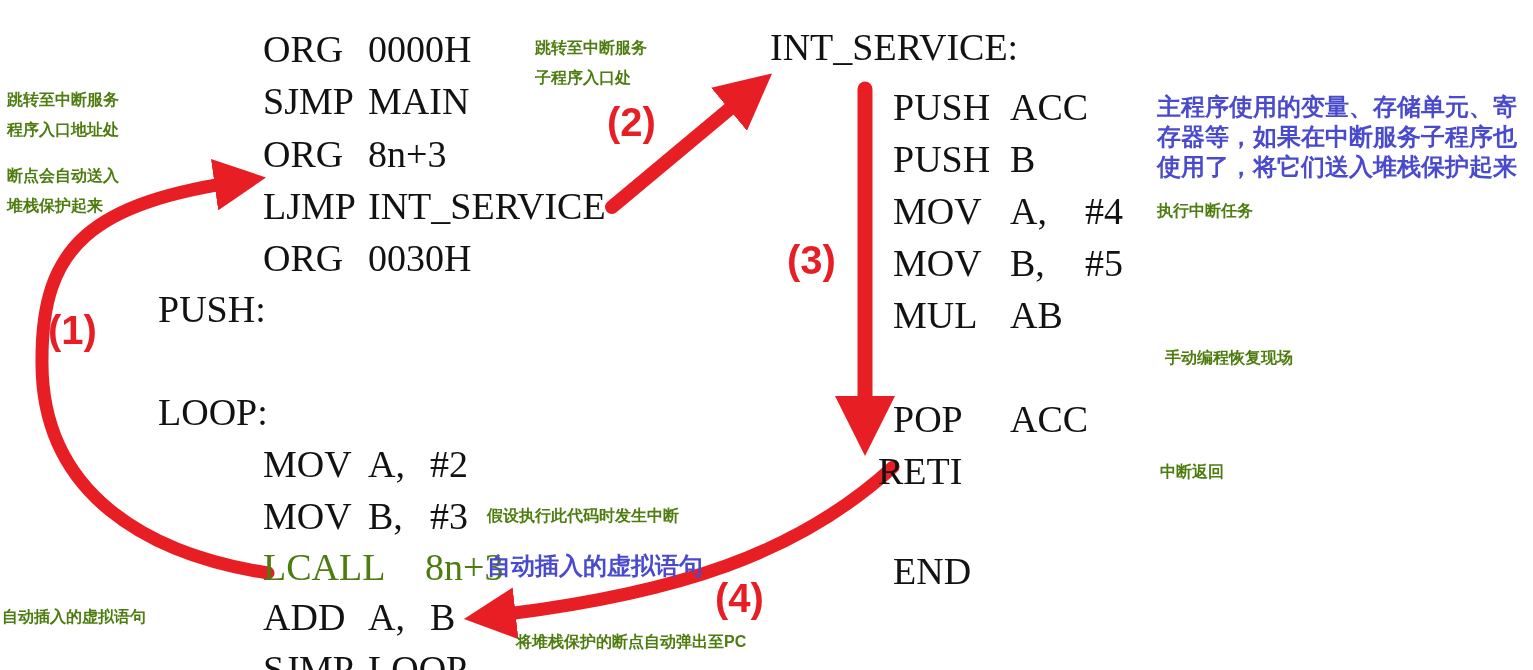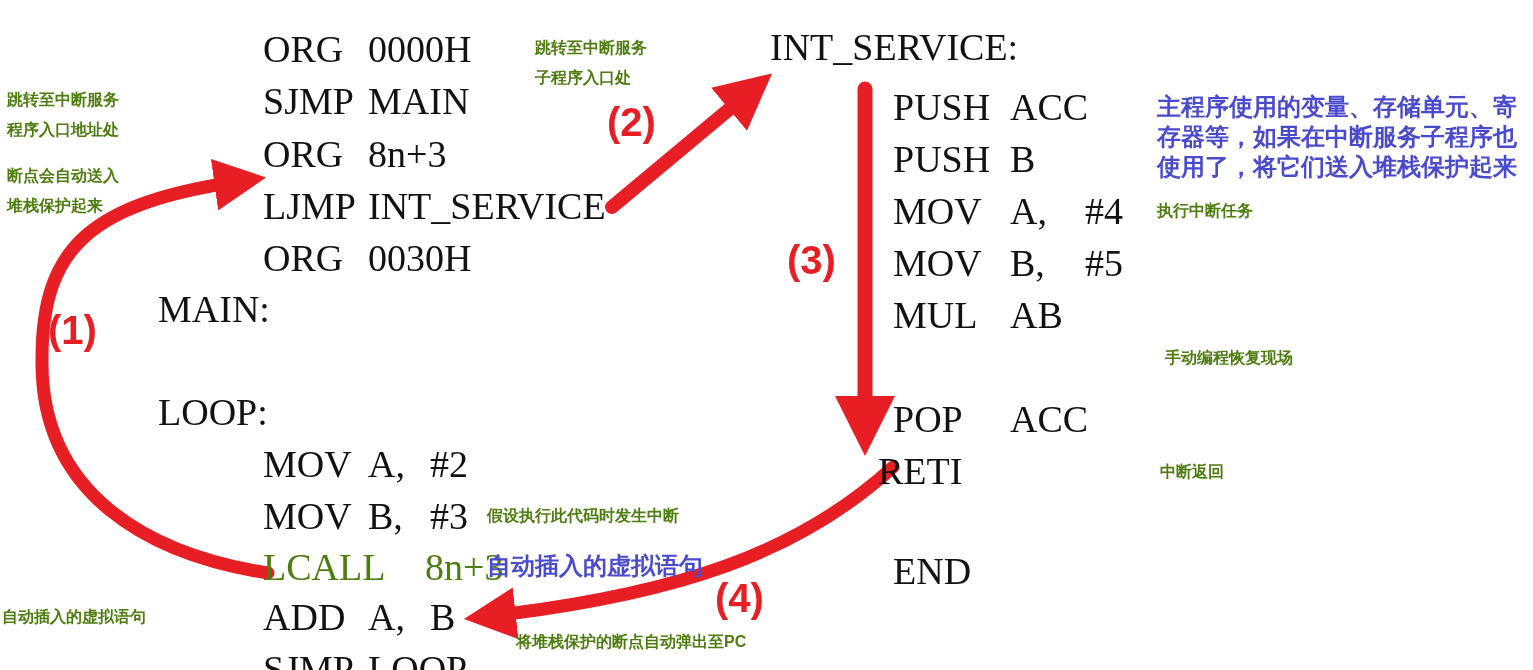--- a/index.html
+++ b/index.html
@@ -38,21 +38,21 @@
     <path class="arrow" d="M 612 180 L 757 59" stroke-width="14" marker-end="url(#ah)"></path>
     <path class="arrow" d="M 865 62 L 865 408" stroke-width="15" marker-end="url(#ah)"></path>
     <path class="arrow" d="M 893 440 C 800 525, 680 568, 482 590" stroke-width="13" marker-end="url(#ah)"></path>
   </svg>
 
   <div class="code" style="left:263px;top:2px"><span class="op w105">ORG</span><span>0000H</span></div>
   <div class="code" style="left:263px;top:54px"><span class="op w105">SJMP</span><span>MAIN</span></div>
   <div class="code" style="left:263px;top:107px"><span class="op w105">ORG</span><span>8n+3</span></div>
   <div class="code" style="left:263px;top:159px"><span class="op w105">LJMP</span><span>INT_SERVICE</span></div>
   <div class="code" style="left:263px;top:211px"><span class="op w105">ORG</span><span>0030H</span></div>
-  <div class="code" style="left:158px;top:262px">MAIN:</div>
+  <div class="code" style="left:158px;top:262px">PUSH:</div>
   <div class="code" style="left:158px;top:365px">LOOP:</div>
   <div class="code" style="left:263px;top:417px"><span class="op w105">MOV</span><span class="wa62">A,</span><span>#2</span></div>
   <div class="code" style="left:263px;top:469px"><span class="op w105">MOV</span><span class="wa62">B,</span><span>#3</span></div>
   <div class="code blue-code" style="left:263px;top:520px"><span class="op w162">LCALL</span><span>8n+3</span></div>
   <div class="code" style="left:263px;top:570px"><span class="op w105">ADD</span><span class="wa62">A,</span><span>B</span></div>
   <div class="code" style="left:263px;top:622px"><span class="op w105">SJMP</span><span>LOOP</span></div>
 
   <div class="code" style="left:770px;top:0px">INT_SERVICE:</div>
   <div class="code" style="left:893px;top:60px"><span class="op w117">PUSH</span><span>ACC</span></div>
   <div class="code" style="left:893px;top:112px"><span class="op w117">PUSH</span><span>B</span></div>

